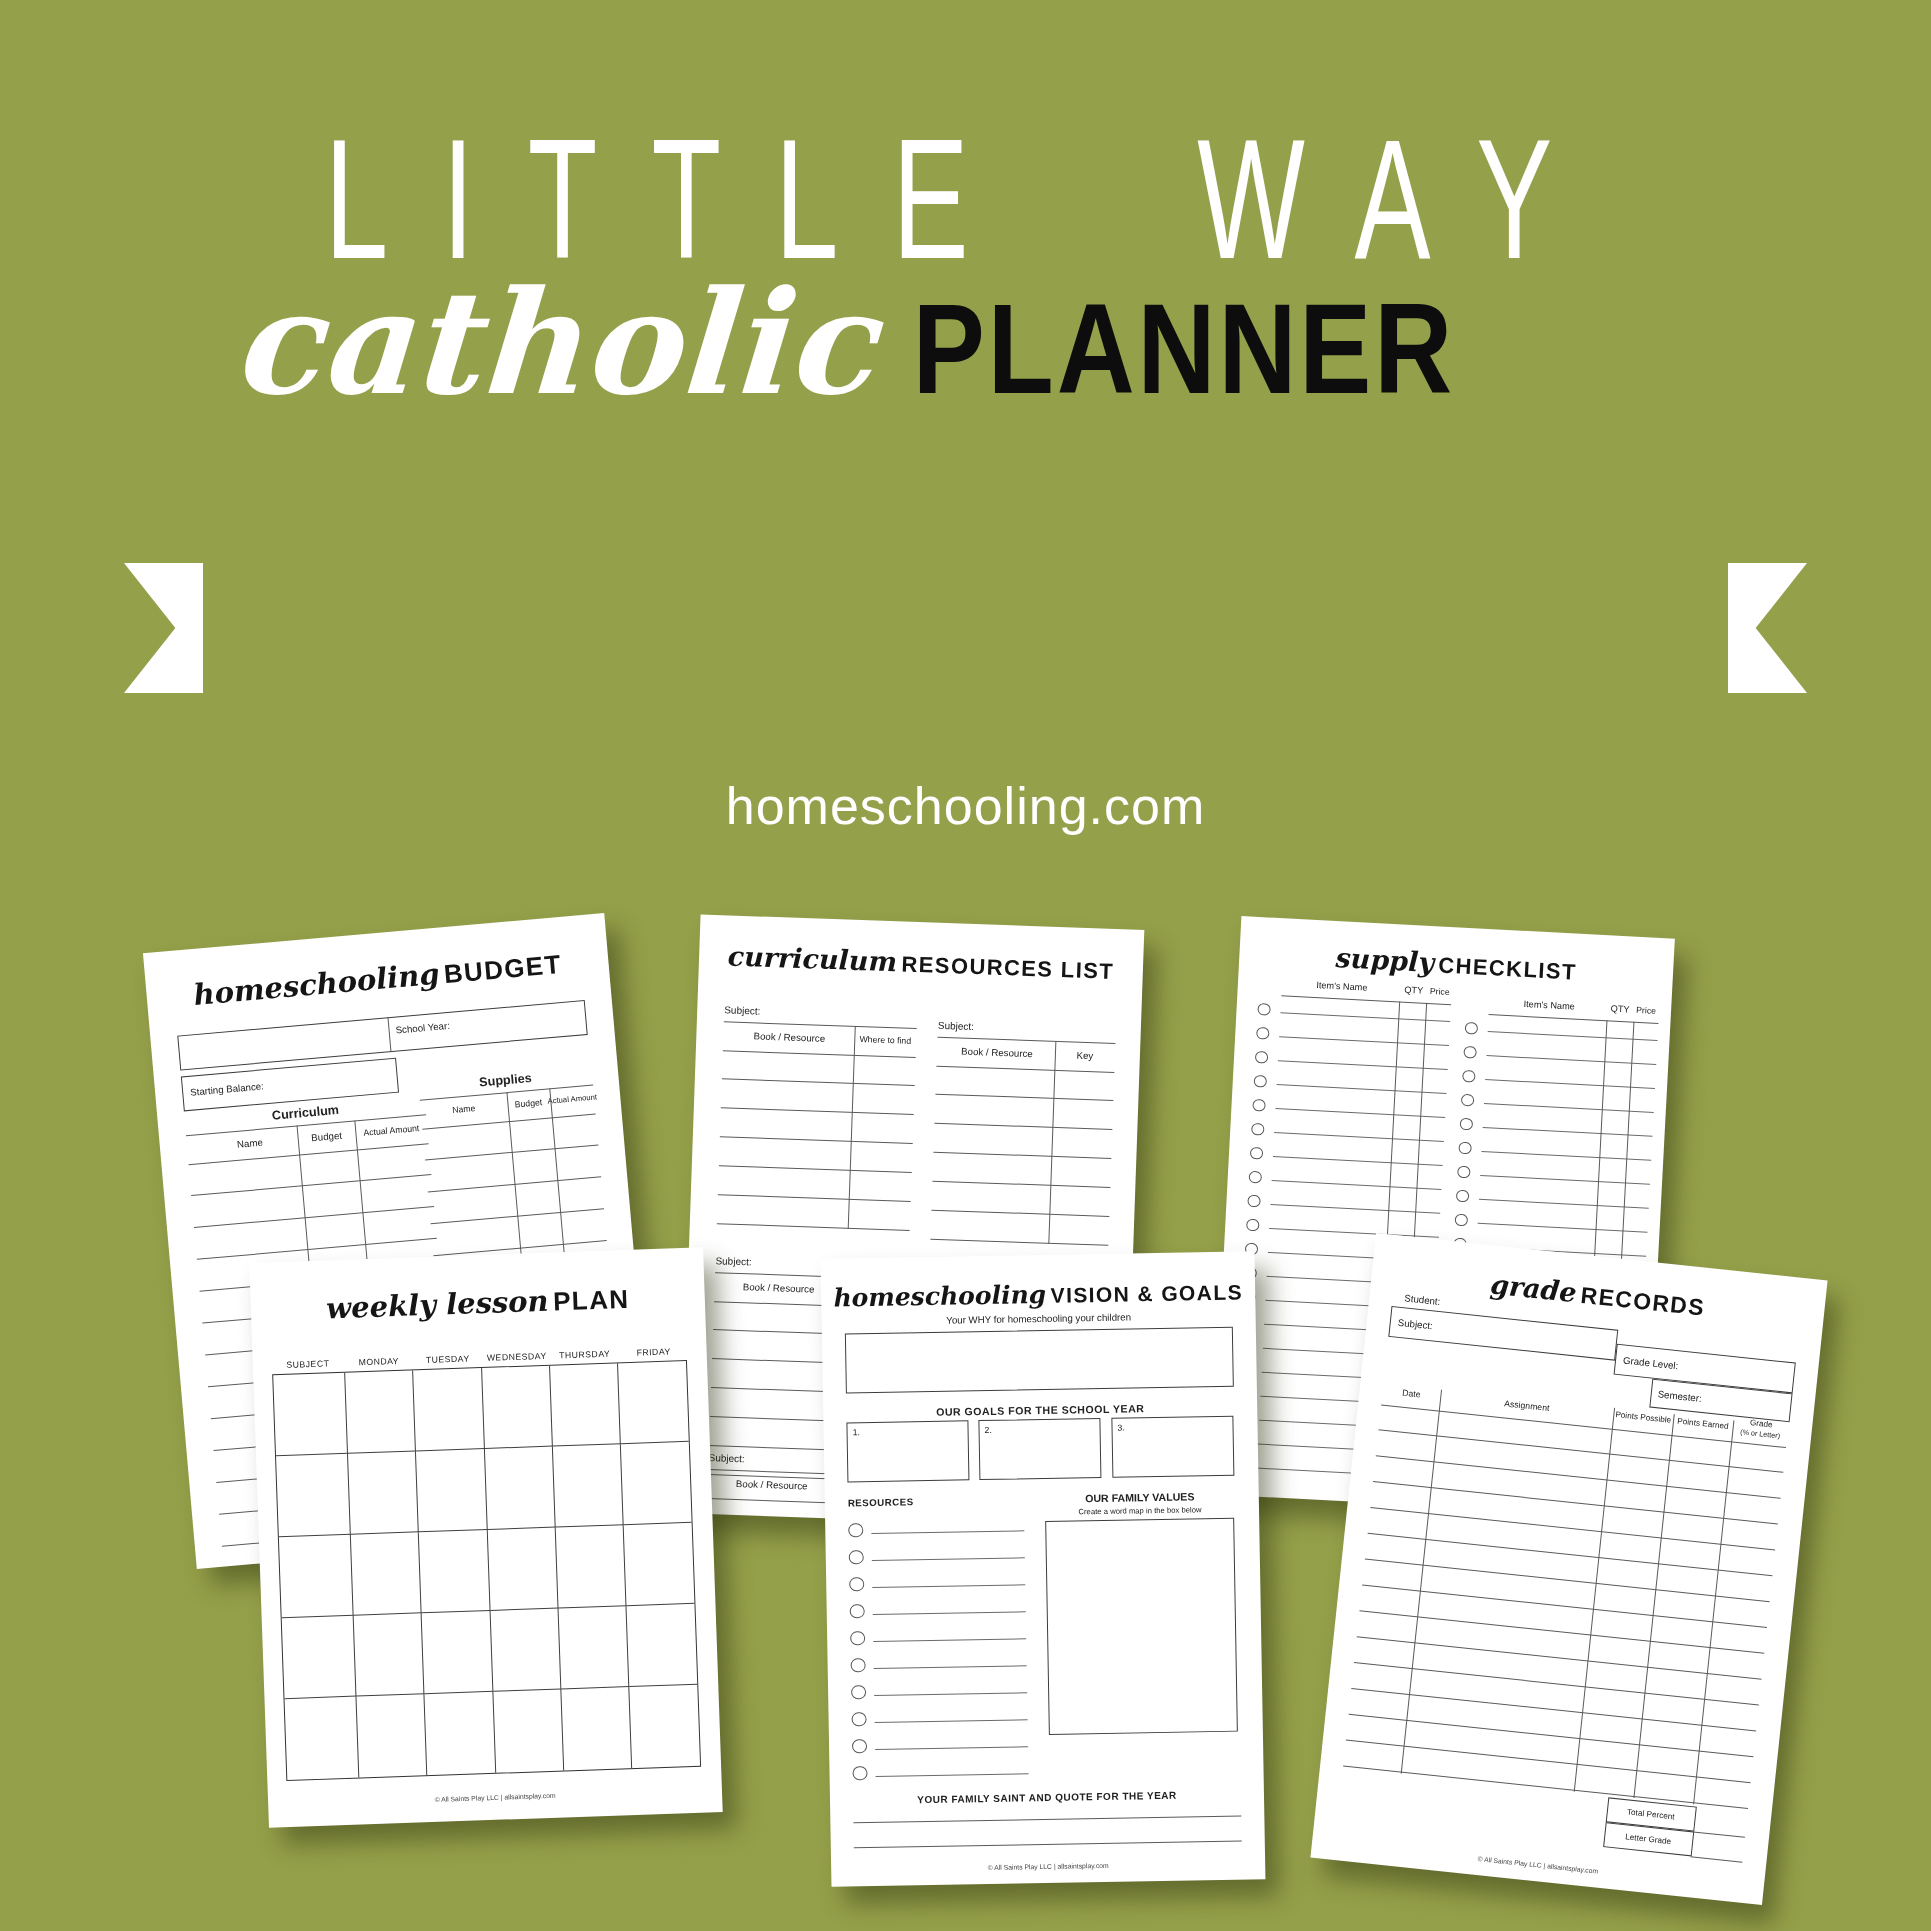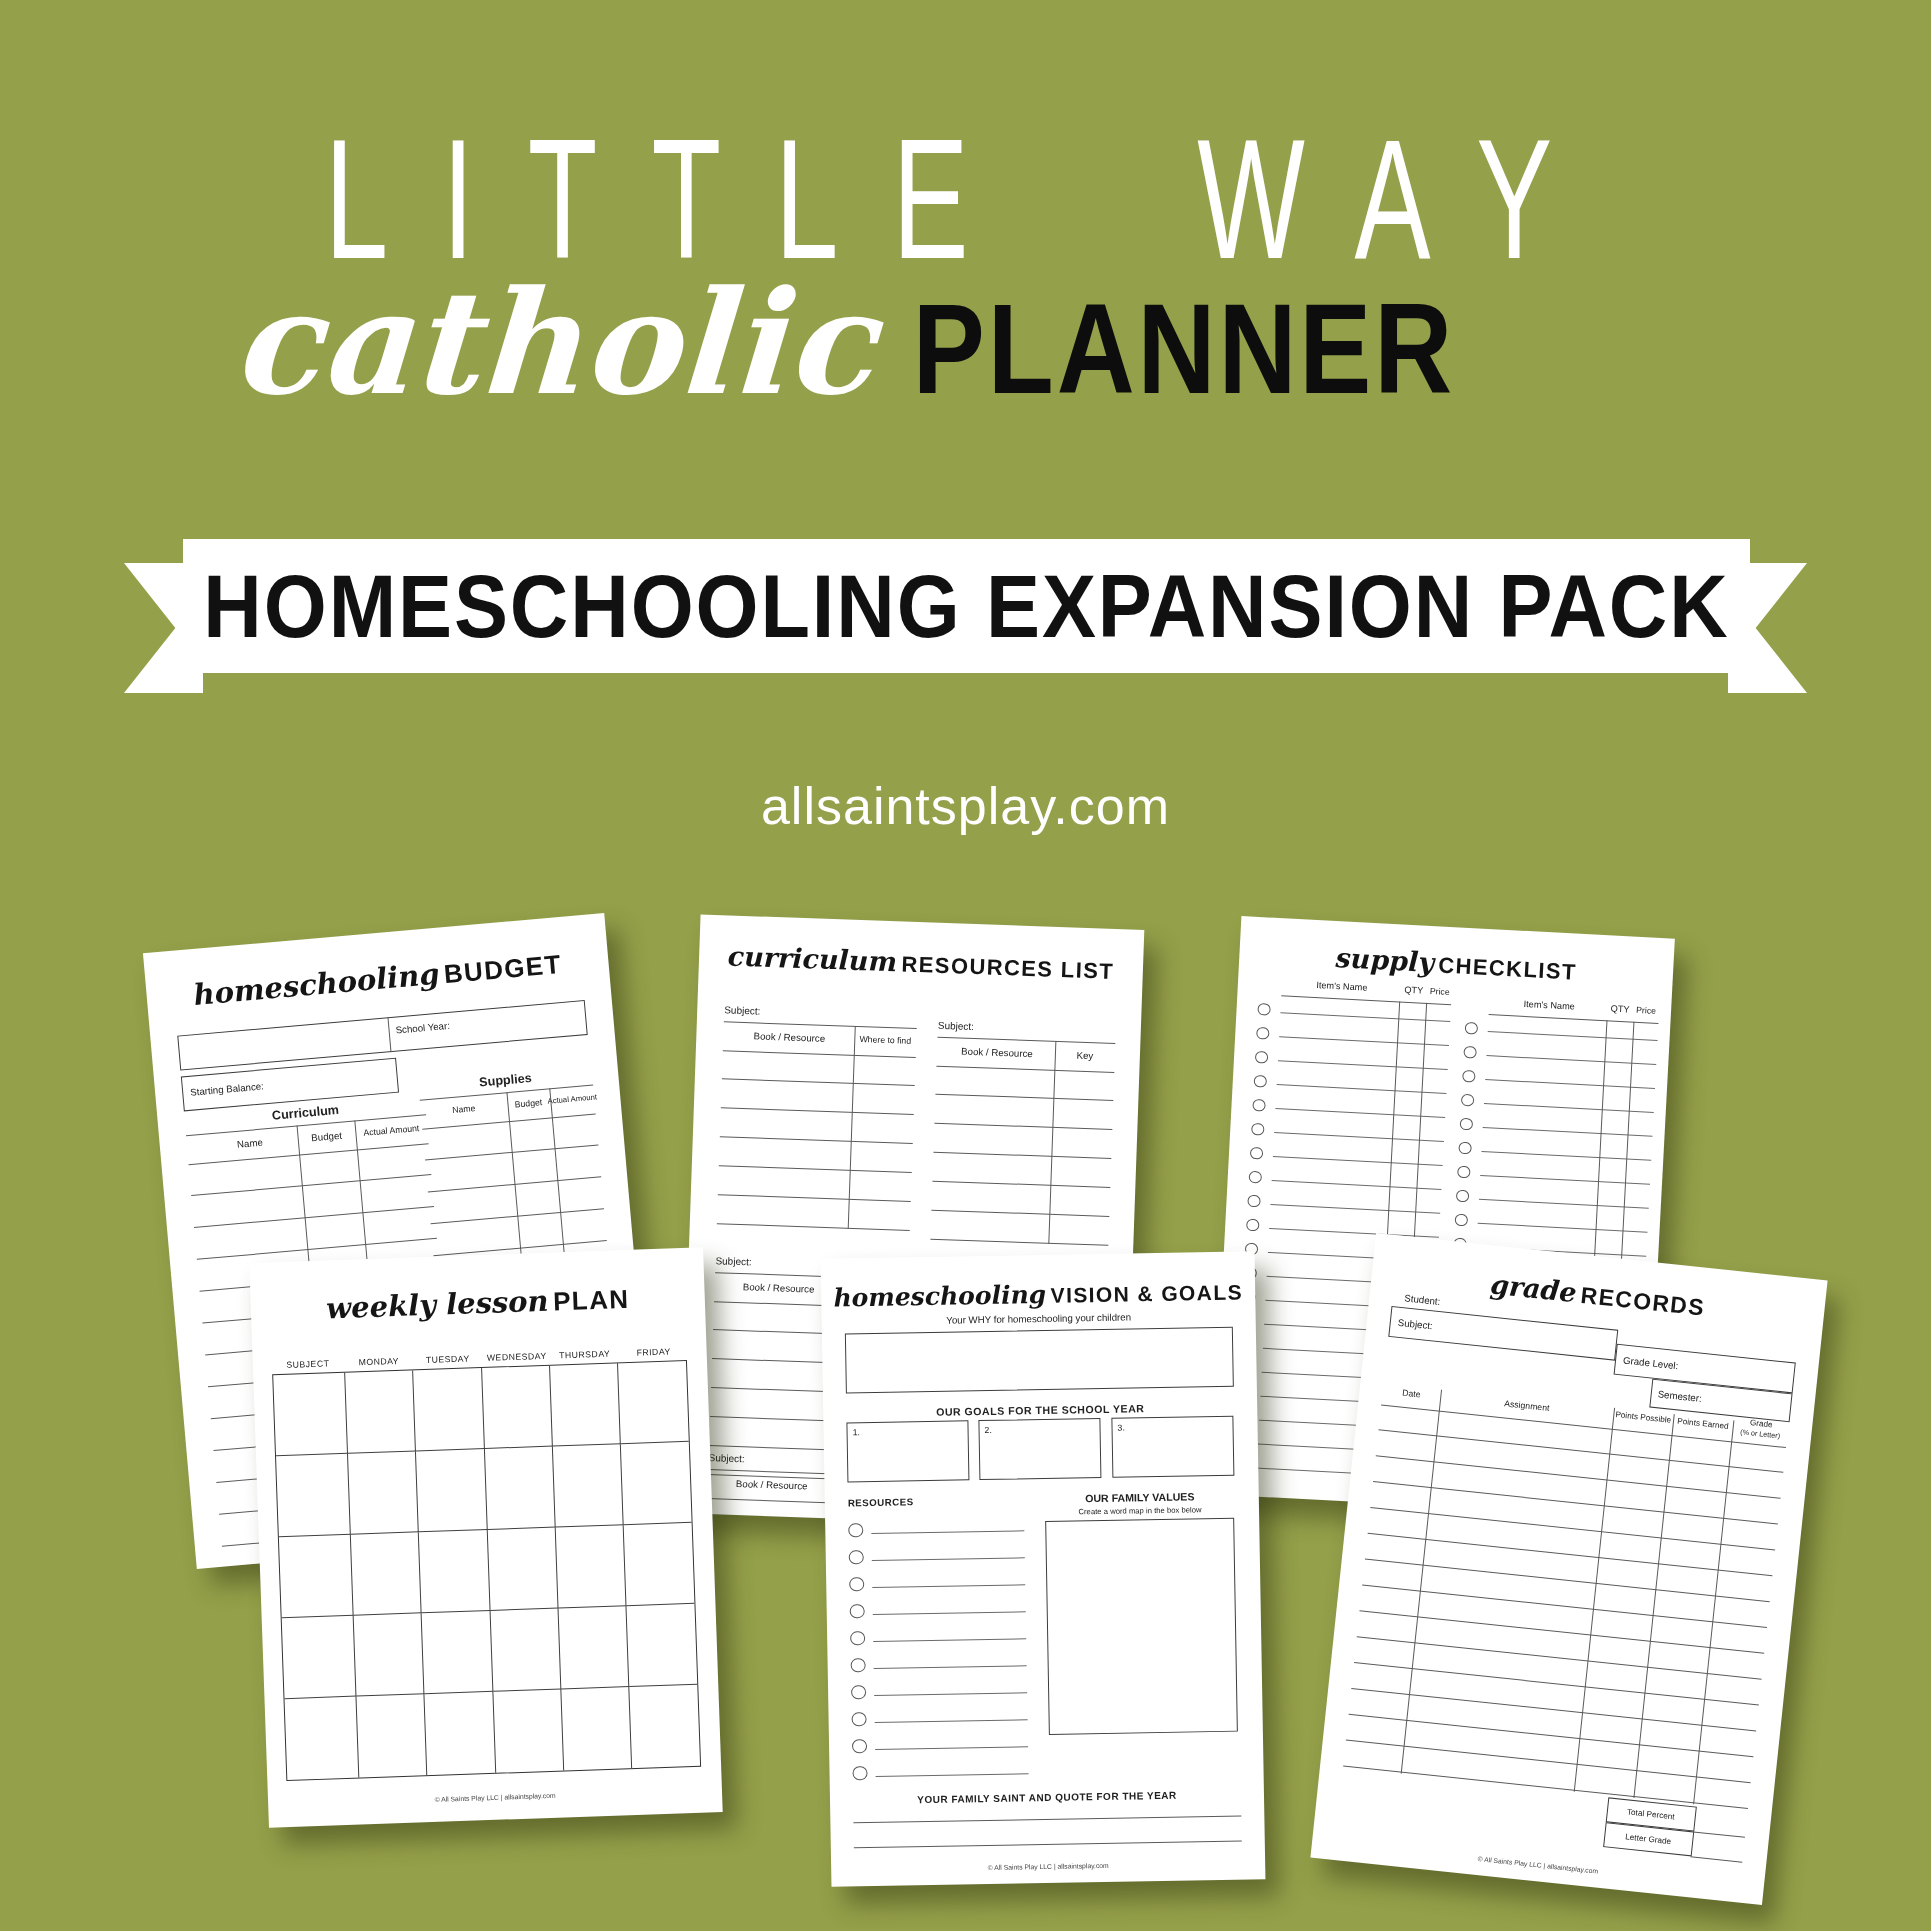--- a/index.html
+++ b/index.html
@@ -51,24 +51,21 @@
 
 <div class="stage">
 
   <div class="l1">LITTLE WAY</div>
   <div class="l2">
     <span class="script-big">catholic</span>
     <span class="bold-big">PLANNER</span>
   </div>
   <div class="tail tail-left"></div>
   <div class="tail tail-right"></div>
-  <div class="banner">
-    <span>HOMESCHOOLING EXPANSION PACK</span>
-  </div>
-  <div class="site">allsaintsplay.com</div>
+  <div class="site">homeschooling.com</div>
 
   <div class="page" style="left:169px;top:932px;width:463px;height:618px;transform:rotate(-5deg);z-index:2;">
     <div class="ptitle" style="top:29px;">
       <span class="script" style="font-size:29px;">homeschooling</span>
       <span class="caps" style="font-size:26px;">BUDGET</span>
     </div>
     <div class="box" style="left:27px;top:85px;width:409px;height:35px;"></div>
     <div class="vline" style="left:238px;top:85px;height:35px;"></div>
     <div class="lbl" style="left:245px;top:93px;">School Year:</div>
     <div class="box" style="left:27px;top:126px;width:216px;height:35px;"></div>

